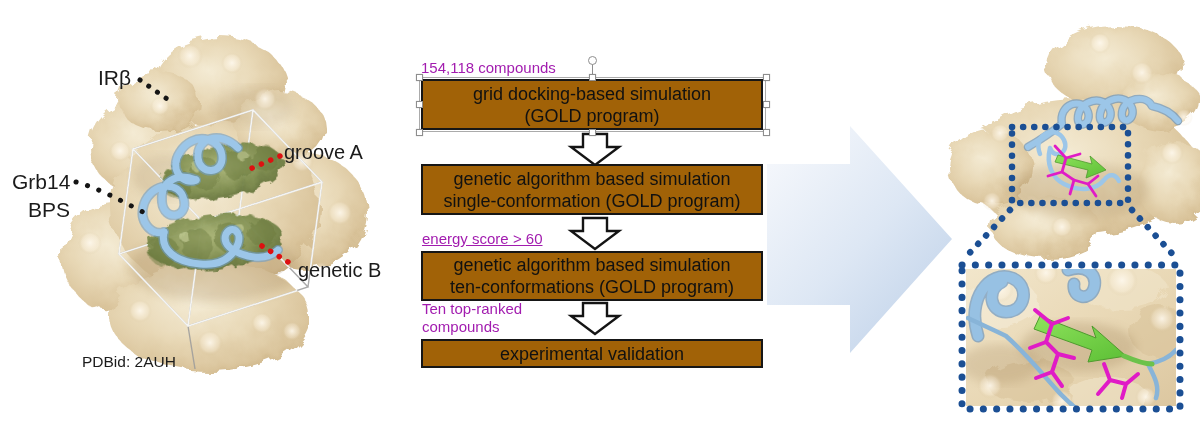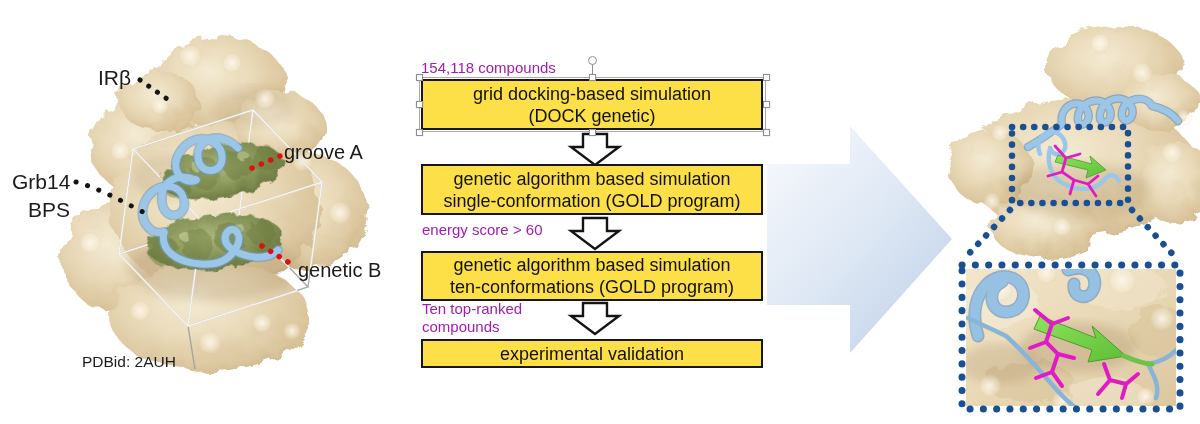--- a/index.html
+++ b/index.html
@@ -2,21 +2,21 @@
 <html><head>
 <meta charset="utf-8">
 <style>
   html,body{margin:0;padding:0;background:#fff;}
   #canvas{position:relative;width:1200px;height:424px;background:#ffffff;overflow:hidden;
           font-family:"Liberation Sans",sans-serif;color:#1b1b1b;margin-top:12px;}
   #gfx{position:absolute;left:0;top:0;}
   .lbl{position:absolute;white-space:nowrap;line-height:1.1;}
   .flow-ann{position:absolute;font-size:15px;line-height:18px;color:#a21caf;}
   .flow-box{position:absolute;left:421px;width:342px;box-sizing:border-box;
-            border:2.5px solid #161616;background:#fde047;display:flex;flex-direction:column;
+            border:2.5px solid #161616;background:#a16207;display:flex;flex-direction:column;
             align-items:center;justify-content:center;text-align:center;
             font-size:18px;line-height:22px;color:#111;}
   .sel-rect{position:absolute;left:419px;top:65px;width:347px;height:55px;
             border:1px solid #ababab;box-sizing:border-box;pointer-events:none;}
   .handle{position:absolute;width:7px;height:7px;background:#fff;border:1px solid #8e8e8e;
           box-sizing:border-box;box-shadow:0 0 1px rgba(0,0,0,.25);}
   .rot-line{position:absolute;left:592px;top:49px;width:1px;height:13px;background:#8e8e8e;}
   .rot-handle{position:absolute;left:588px;top:44px;width:9px;height:9px;border-radius:50%;
               background:#fff;border:1px solid #8e8e8e;box-sizing:border-box;}
 </style>
@@ -260,30 +260,30 @@
   <div class="lbl" style="left:12px;top:158px;font-size:21px;">Grb14</div>
   <div class="lbl" style="left:28px;top:186px;font-size:21px;">BPS</div>
   <div class="lbl" style="left:284px;top:129px;font-size:20px;">groove A</div>
   <div class="lbl" style="left:298px;top:247px;font-size:20px;">genetic B</div>
   <div class="lbl" style="left:82px;top:341px;font-size:15.5px;">PDBid: 2AUH</div>
 
   <div class="flow-ann" style="left:421px;top:47px;">154,118 compounds</div>
 
   <div class="flow-box" style="top:67px;height:51px;">
     <div>grid docking-based simulation</div>
-    <div>(DOCK genetic)</div>
+    <div>(GOLD program)</div>
   </div>
 
 
   <div class="flow-box" style="top:152px;height:51px;">
     <div>genetic algorithm based simulation</div>
     <div>single-conformation (GOLD program)</div>
   </div>
 
-  <div class="flow-ann" style="left:422px;top:209px;">energy score &gt; 60</div>
+  <div class="flow-ann" style="left:422px;top:218px;text-decoration:underline;">energy score &gt; 60</div>
 
   <div class="flow-box" style="top:239px;height:50px;">
     <div>genetic algorithm based simulation</div>
     <div>ten-conformations (GOLD program)</div>
   </div>
 
   <div class="flow-ann" style="left:422px;top:288px;">
     <div>Ten top-ranked</div>
     <div>compounds</div>
   </div>

